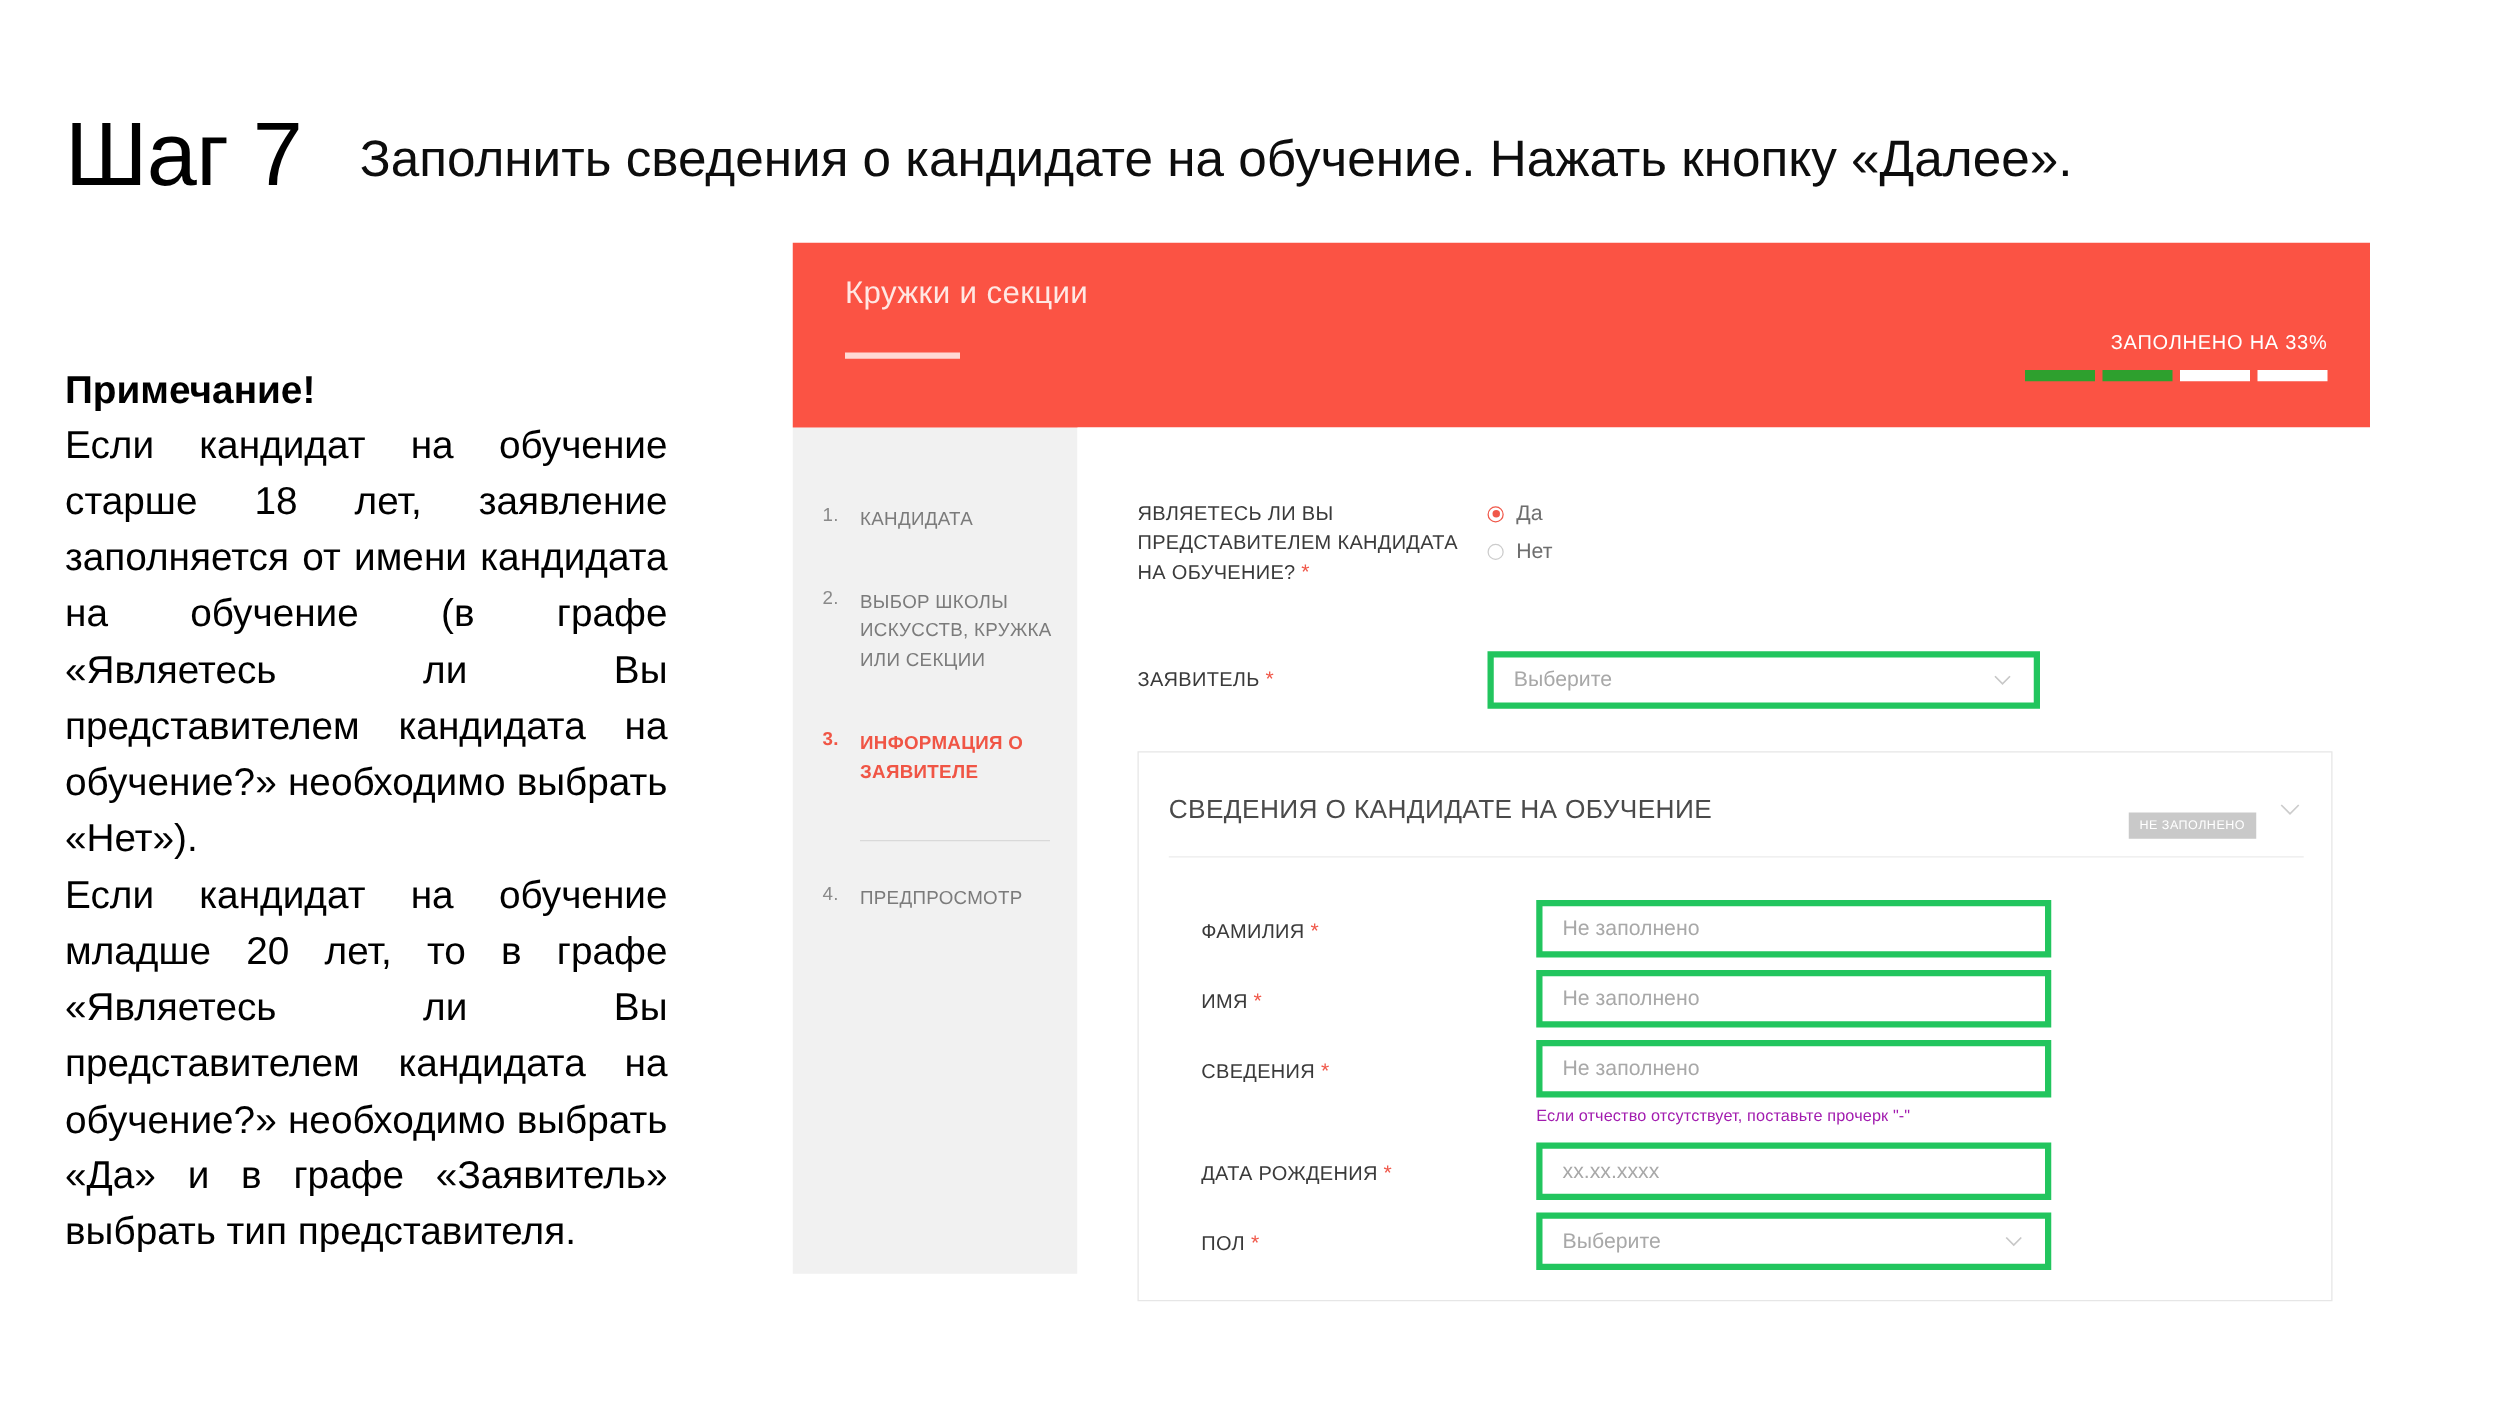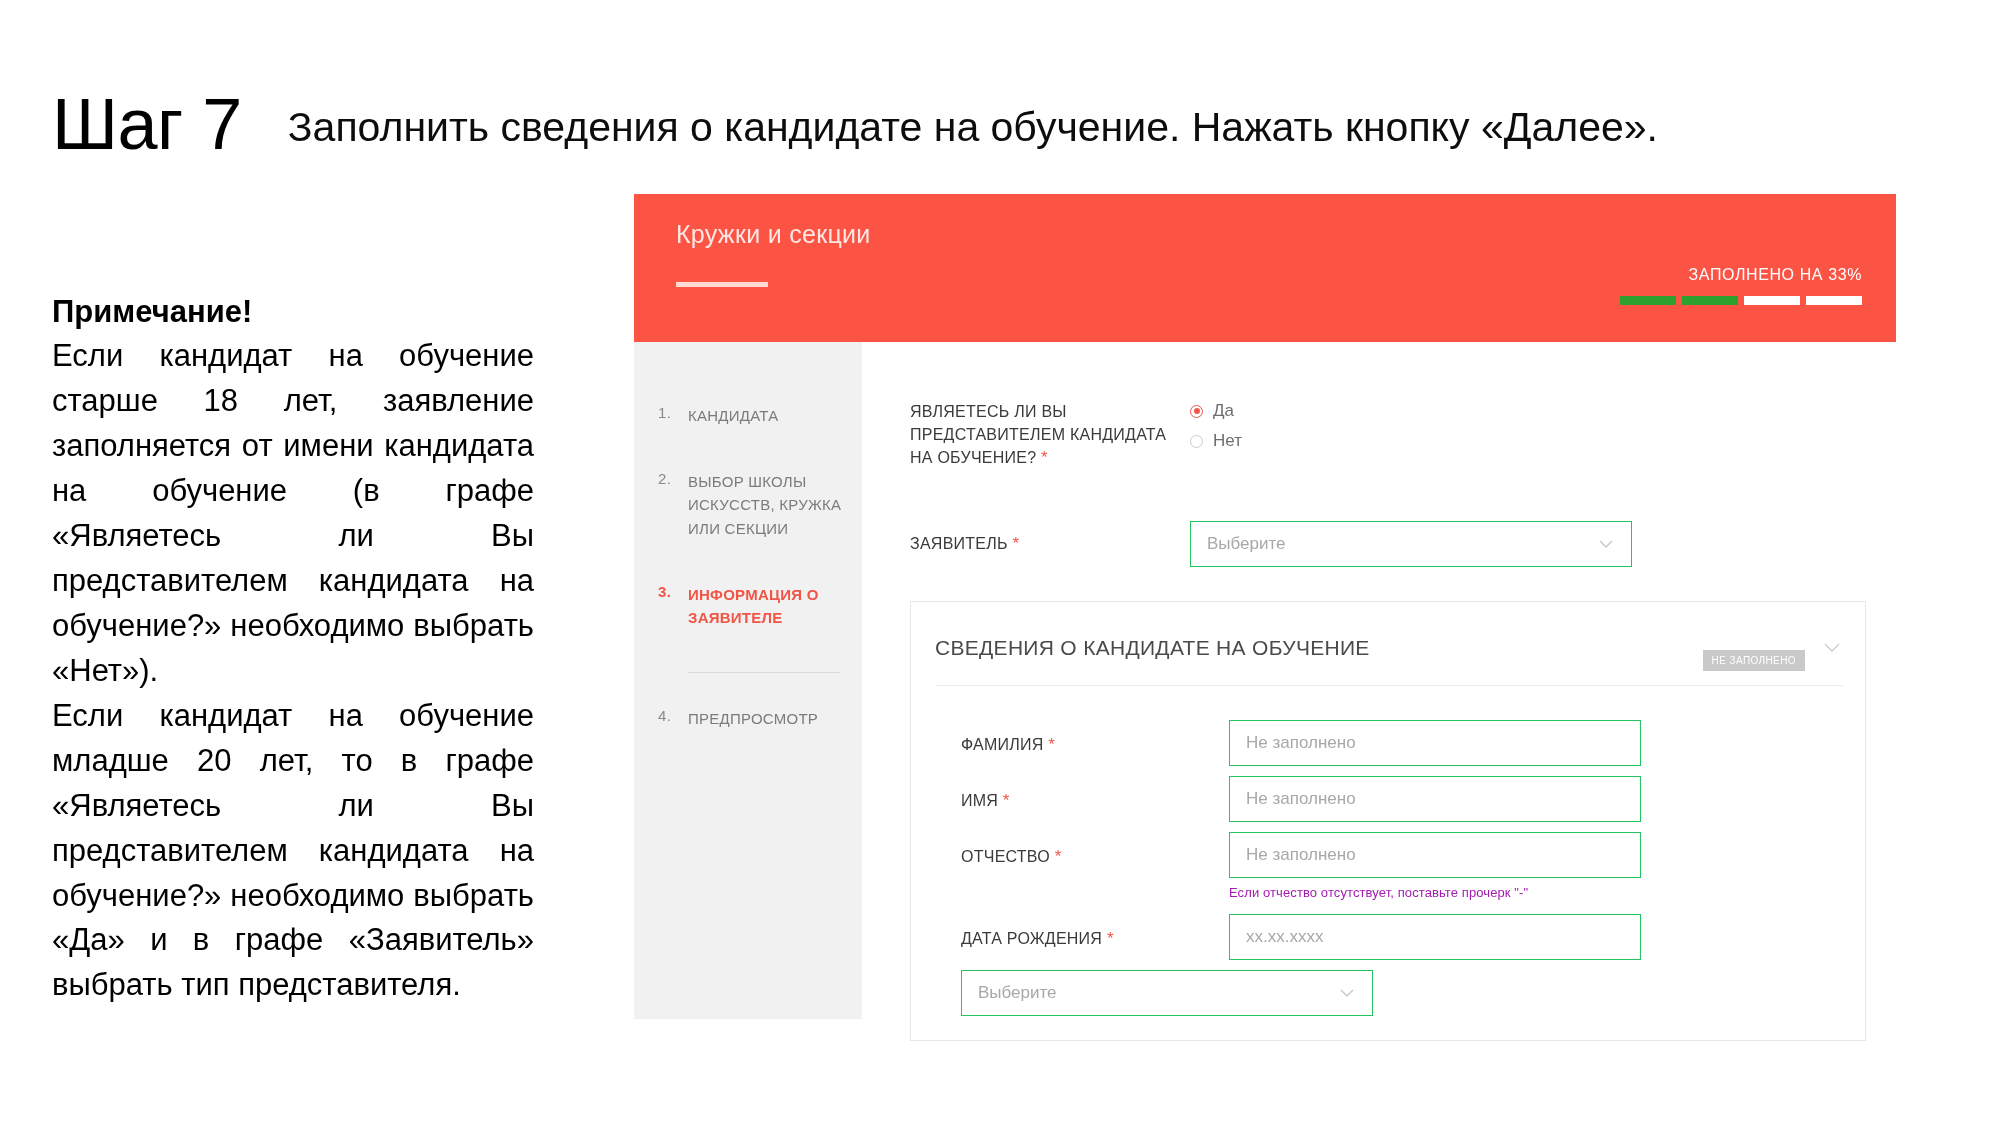--- a/index.html
+++ b/index.html
@@ -232,21 +232,21 @@
   }
   .radio-label {
     font-size: 17px;
     color: #6e6e6e;
   }
 
   
   .text-input, .select-input {
     width: 410px;
     height: 46px;
-    border: 1px solid #22c55e;
+    border: 5px solid #22c55e;
     background: #ffffff;
     box-sizing: border-box;
     display: flex;
     align-items: center;
     padding: 16px 16px;
     font-size: 17px;
     color: #a8a8a8;
     position: relative;
   }
   .select-input {
@@ -458,21 +458,21 @@
             </div>
             <div class="field-wrap">
               <div class="text-input">
                 <span>Не заполнено</span>
               </div>
             </div>
           </div>
 
           <div class="card-row">
             <div class="field-label">
-              <span>ОТЧЕСТВО</span>
+              <span>СВЕДЕНИЯ</span>
               <span class="req">*</span>
             </div>
             <div class="field-wrap">
               <div class="text-input">
                 <span>Не заполнено</span>
               </div>
               <div class="field-hint">Если отчество отсутствует, поставьте прочерк "-"</div>
             </div>
           </div>
 
@@ -482,20 +482,24 @@
               <span class="req">*</span>
             </div>
             <div class="field-wrap">
               <div class="text-input">
                 <span>xx.xx.xxxx</span>
               </div>
             </div>
           </div>
 
           <div class="card-row">
+            <div class="field-label">
+              <span>ПОЛ</span>
+              <span class="req">*</span>
+            </div>
             <div class="field-wrap">
               <div class="select-input">
                 <span>Выберите</span>
                 <span class="chevron">
                   <svg viewBox="0 0 18 18">
                       <polyline points="3,6 9,12 15,6" fill="none" stroke="#9a9a9a" stroke-width="1.4"></polyline>
                     </svg>
                 </span>
               </div>
             </div>

